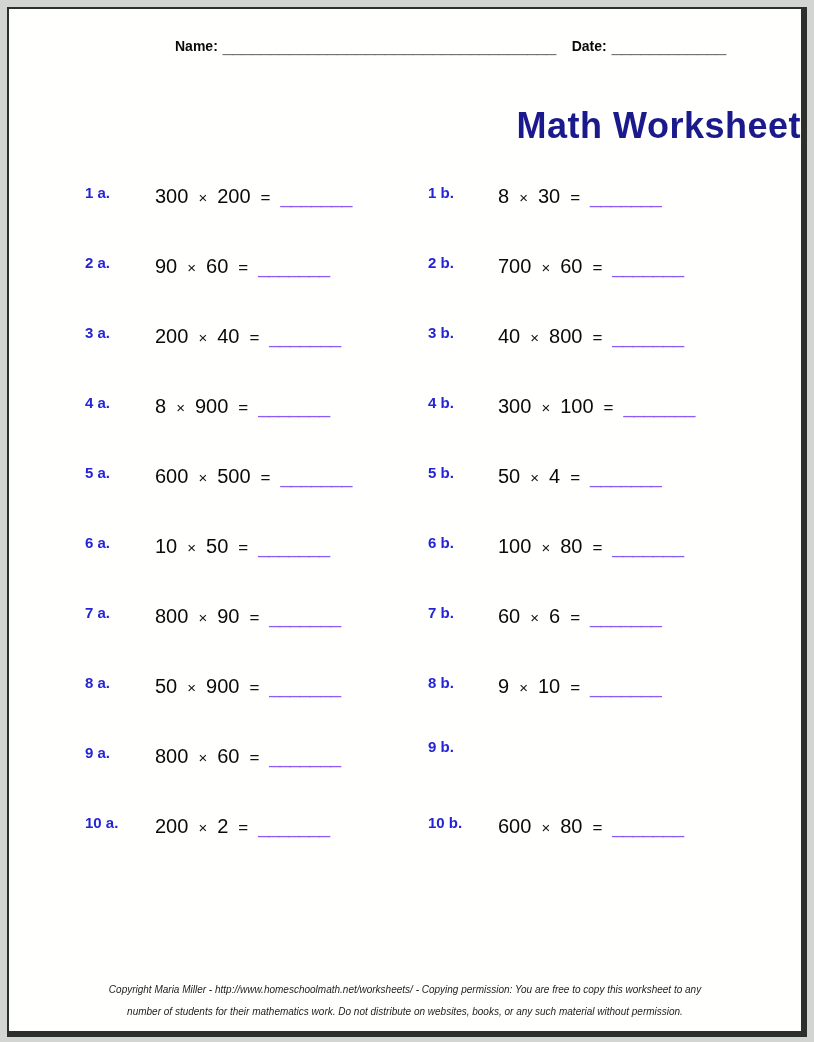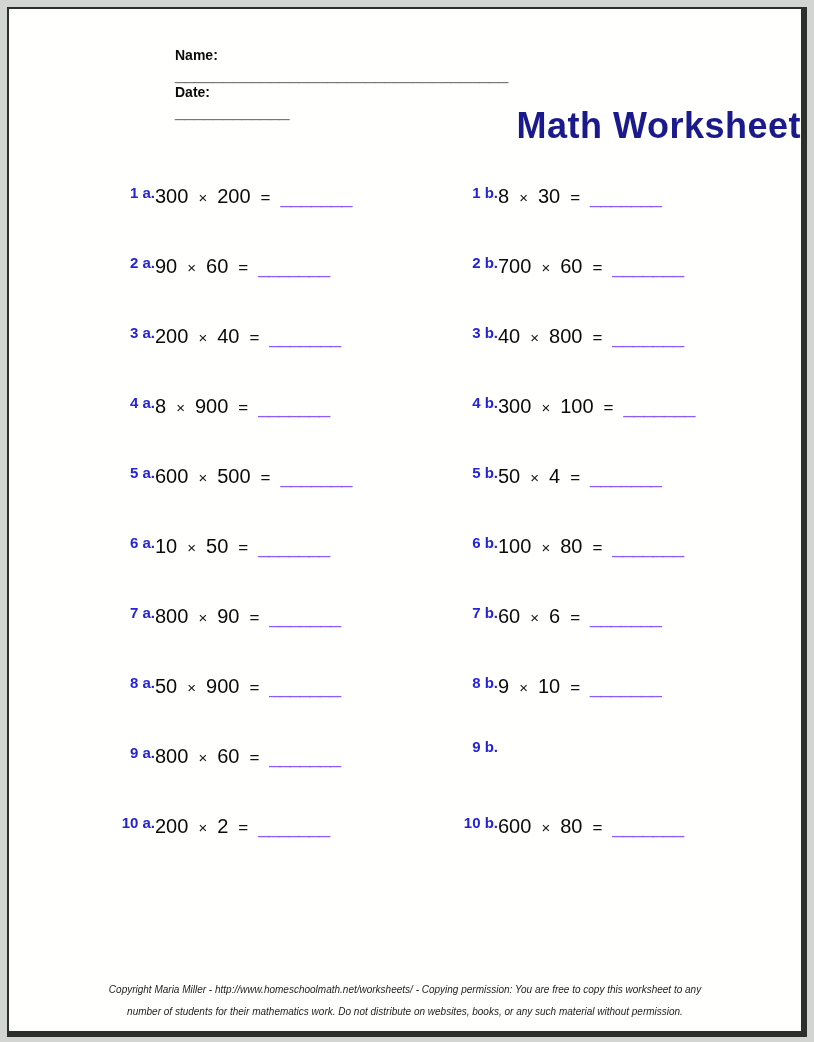--- a/index.html
+++ b/index.html
@@ -14,27 +14,26 @@
     left: 7px; top: 7px;
     width: 792px; height: 1022px;
     background: #fffffe;
     border: 2px solid #2c302c;
     border-right-width: 6px;
     border-bottom-width: 6px;
   }
   
   .header-line {
     position: absolute;
-    left: 166px; top: 38px;
+    left: 166px; top: 26px;
     display: flex;
     align-items: baseline;
     white-space: nowrap;
     font-size: 14px;
     color: #0a0a0a;
-    flex-direction: column;
   }
   .header-line .lbl { font-weight: bold; margin-right: 5px; }
   .blank-line {
     color: #777;
     letter-spacing: -0.5px;
     font-size: 18px;
   }
   .date-gap { width: 16px; }
   
   .title {
@@ -45,21 +44,20 @@
     font-size: 36px;
     font-weight: bold;
     color: #1a1a8c;
     letter-spacing: 0.5px;
   }
   
   .problems {
     position: absolute;
     left: 76px; top: 174px;
     width: 716px;
-    text-align: right;
   }
   .row { position: relative; height: 70px; }
   .problem {
     position: absolute; top: 0;
     display: flex;
     align-items: baseline;
     white-space: nowrap;
   }
   .problem.col-a { left: 0; }
   .problem.col-b { left: 343px; }

